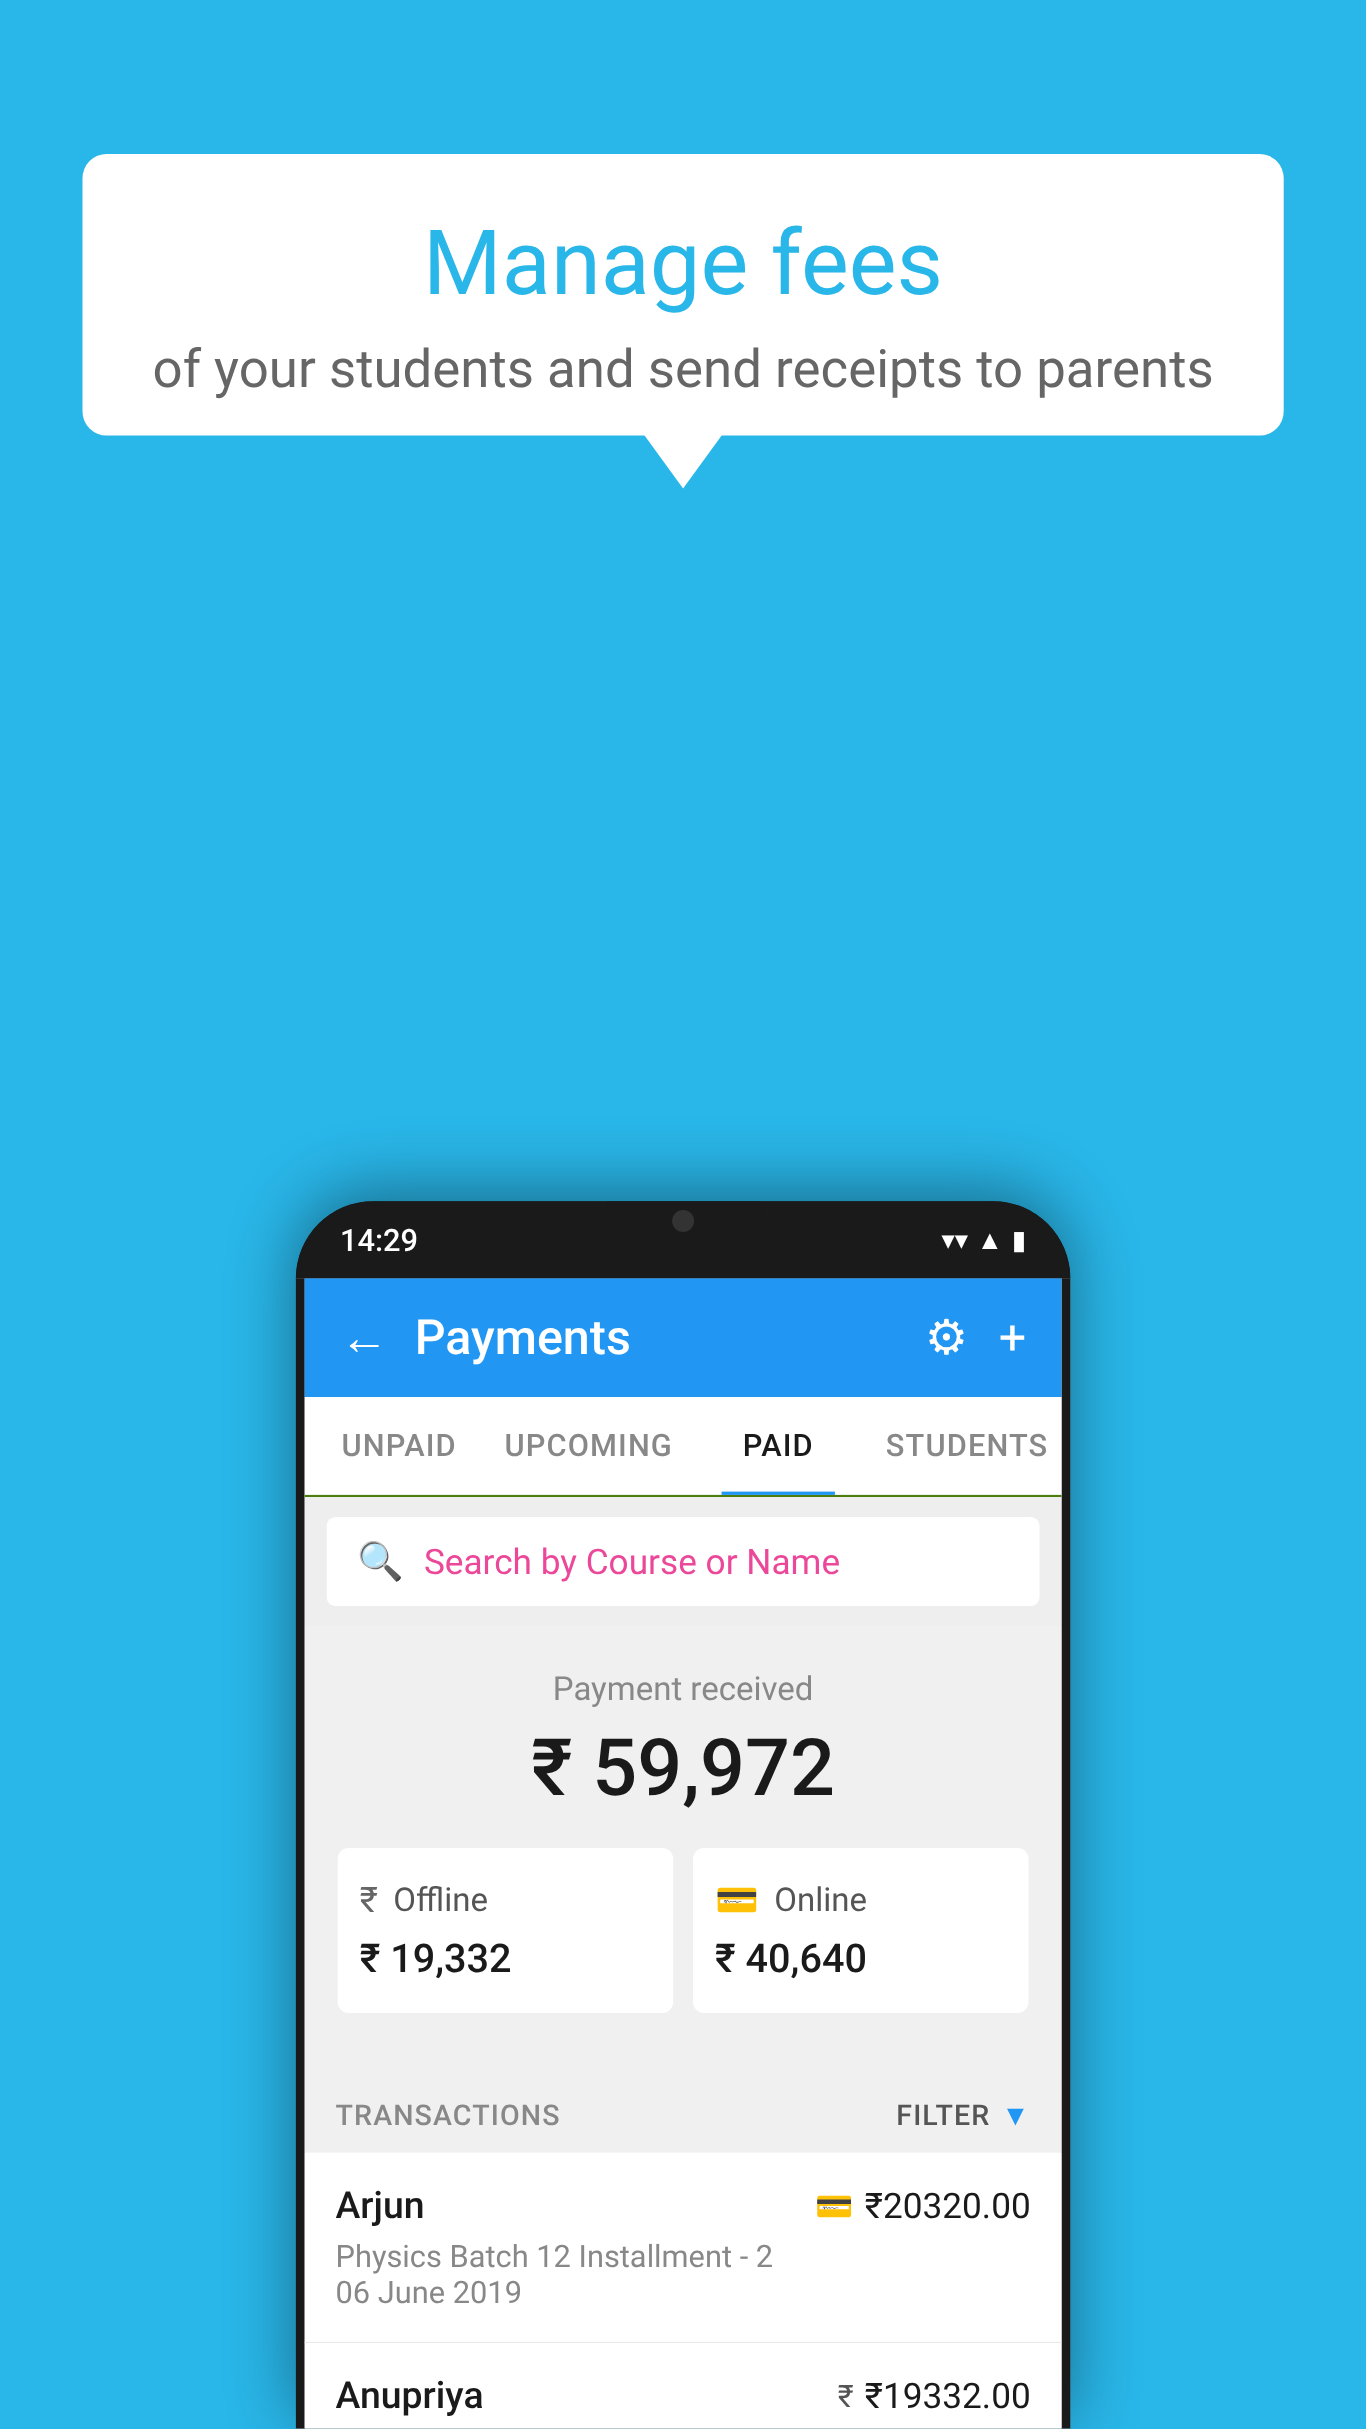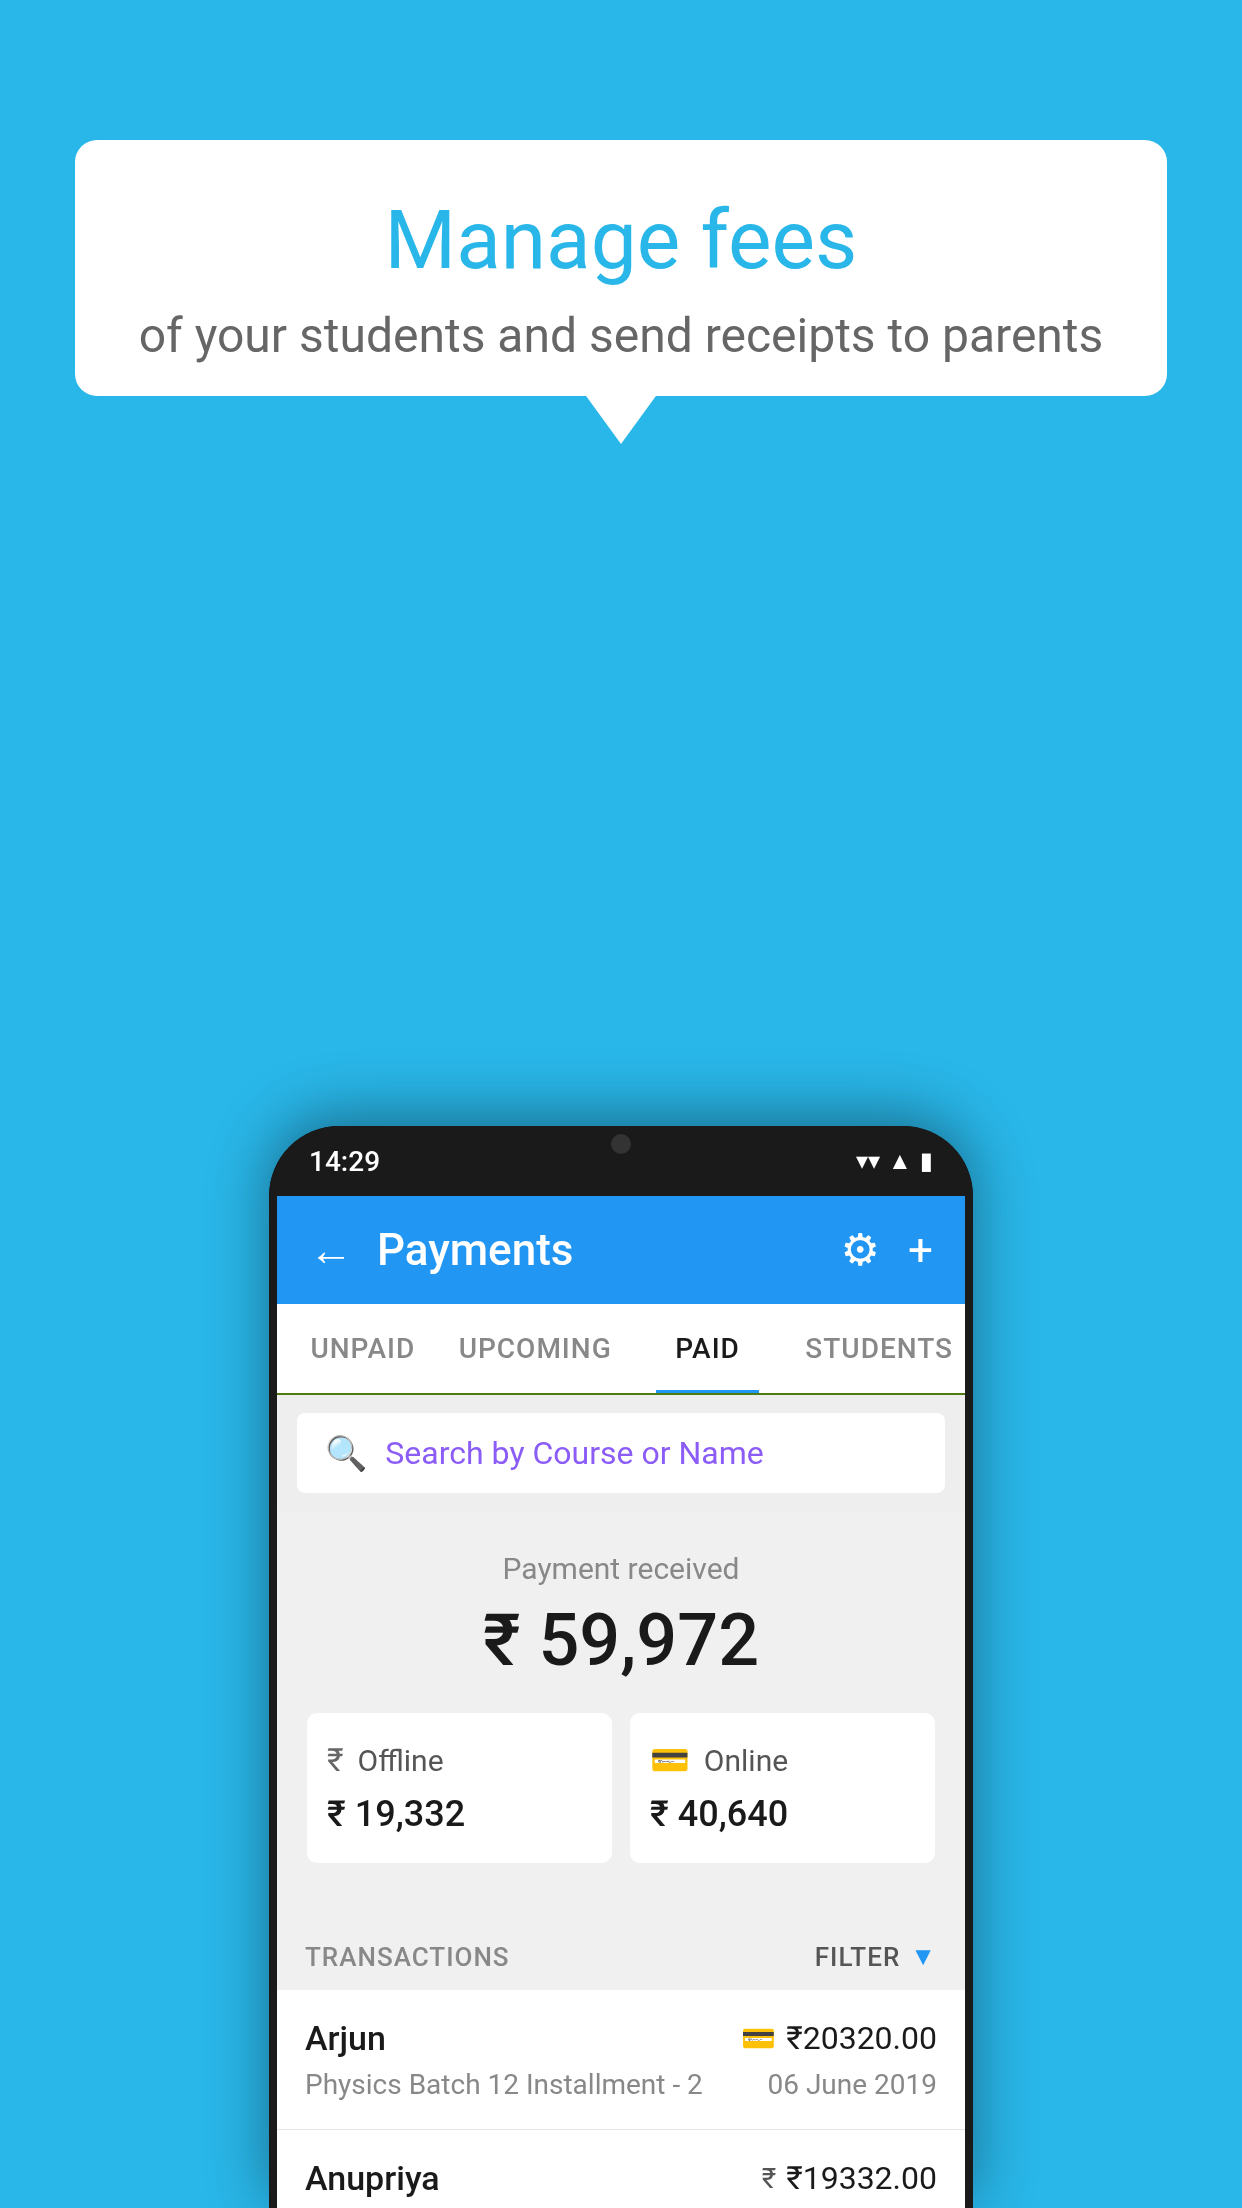--- a/index.html
+++ b/index.html
@@ -210,21 +210,21 @@
       padding: 20px 28px;
       gap: 18px;
     }
 
     .search-icon-text {
       color: #999;
       font-size: 34px;
     }
 
     .search-placeholder {
-      color: #8b5cf6;
+      color: #ec4899;
       font-size: 32px;
       flex: 1;
     }
 
     
     .payment-received-section {
       background: #f0f0f0;
       padding: 40px 20px 30px;
       text-align: center;
     }
@@ -342,20 +342,21 @@
     }
 
     .transaction-amount {
       font-size: 32px;
       color: #1a1a1a;
     }
 
     .transaction-bottom {
       display: flex;
       justify-content: space-between;
+      flex-direction: column;
     }
 
     .transaction-course {
       font-size: 28px;
       color: #888;
     }
 
     .transaction-date {
       font-size: 28px;
       color: #888;

